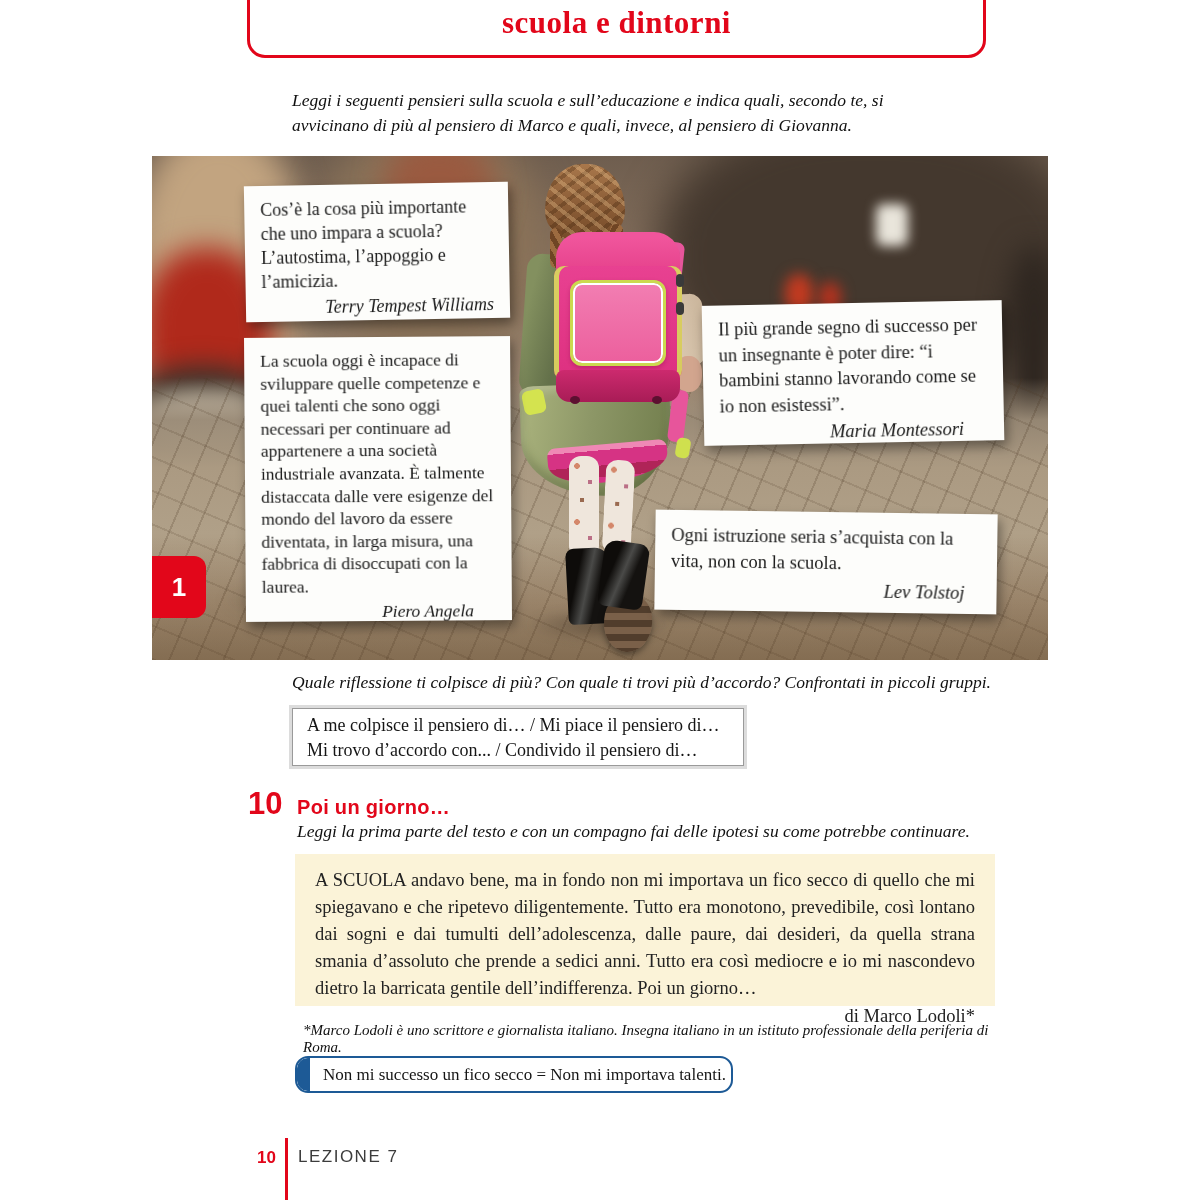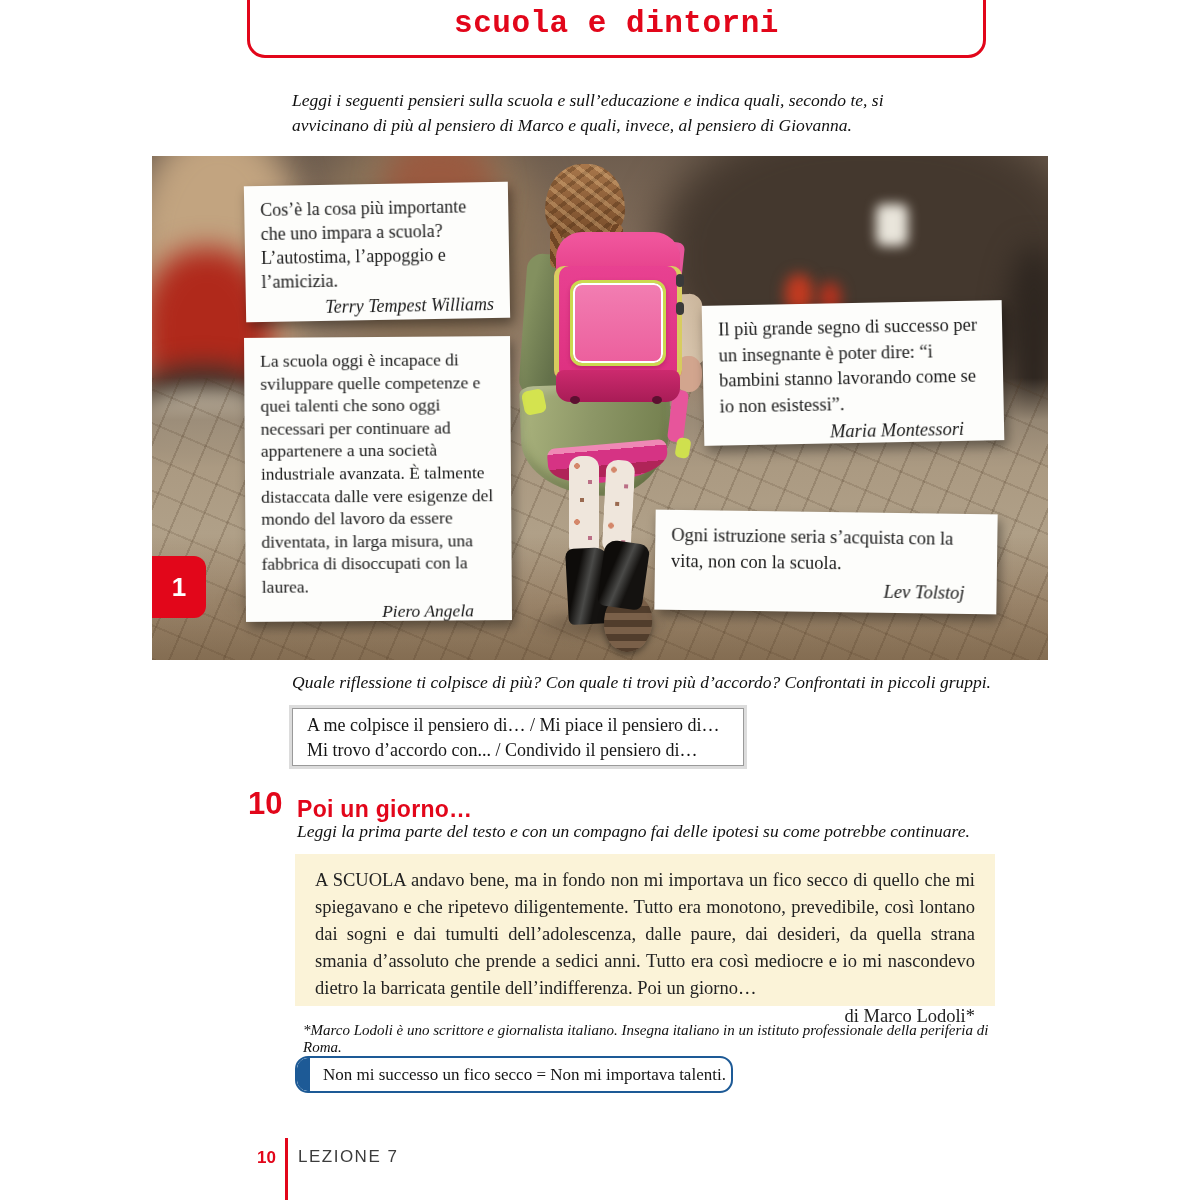--- a/index.html
+++ b/index.html
@@ -9,21 +9,21 @@
   }
   *{margin:0;padding:0;box-sizing:border-box;}
   html,body{width:1200px;height:1200px;background:#fff;}
   body{font-family:"Liberation Serif","DejaVu Serif",serif;color:#151515;position:relative;overflow:hidden;}
   .page{position:absolute;inset:0;width:1200px;height:1200px;}
 
   
   .title-box{position:absolute;left:247px;top:-34px;width:739px;height:92px;
     border:3px solid var(--accent-red);border-radius:18px;background:#fff;
     display:flex;align-items:flex-end;justify-content:center;padding-bottom:14px;}
-  .title-box h1{font-family:Liberation Mono, monospace;font-weight:bold;
+  .title-box h1{font-family:Liberation Serif, serif;font-weight:bold;
     font-size:31px;color:var(--accent-red);letter-spacing:.5px;}
 
   .intro{position:absolute;left:292px;top:88px;width:622px;font-style:italic;
     font-size:17.5px;line-height:25px;color:#101010;}
 
   
   .photo{position:absolute;left:152px;top:156px;width:896px;height:504px;overflow:hidden;
     background:linear-gradient(180deg,#6f5e4f 0%,#85705d 22%,#9c8670 45%,#ab9880 62%,#b1a089 80%,#a4906f 100%);}
   .blob{position:absolute;filter:blur(12px);border-radius:45%;}
   .b-tan-left{left:-18px;top:-30px;width:170px;height:280px;background:#c2a480;filter:blur(16px);}
@@ -137,21 +137,21 @@
   
   .reflection{position:absolute;left:292px;top:672px;width:720px;font-style:italic;font-size:17.5px;color:#101010;}
   .phrase-box{position:absolute;left:292px;top:708px;width:452px;height:58px;background:#fff;
     border:1px solid #9a9a9a;outline:3px solid #dcdcdc;padding:4px 14px;
     font-size:18px;line-height:25px;}
 
   
   .act-number{position:absolute;left:248px;top:786px;font-family:"Liberation Sans","DejaVu Sans",sans-serif;
     font-weight:bold;font-size:31px;color:var(--accent-red);}
   .act-title{position:absolute;left:297px;top:796px;font-family:"Liberation Sans","DejaVu Sans",sans-serif;
-    font-weight:bold;font-size:23px;color:var(--accent-red);letter-spacing:.3px;}
+    font-weight:bold;font-size:20px;color:var(--accent-red);letter-spacing:.3px;}
   .act-instruction{position:absolute;left:297px;top:821px;width:700px;font-style:italic;font-size:17.5px;color:#101010;}
 
   .reading-box{position:absolute;left:295px;top:854px;width:700px;height:152px;background:var(--note-bg);
     padding:13px 20px 10px 20px;font-size:18.5px;line-height:27px;text-align:justify;color:#222;}
   .reading-author{display:block;text-align:right;margin-top:1px;}
 
   .footnote{position:absolute;left:303px;top:1022px;width:700px;font-style:italic;font-size:15px;color:#101010;}
 
   .vocab-box{position:absolute;left:295px;top:1056px;width:438px;height:37px;background:#fff;
     border:2px solid var(--accent-blue);border-radius:13px;display:flex;align-items:center;

